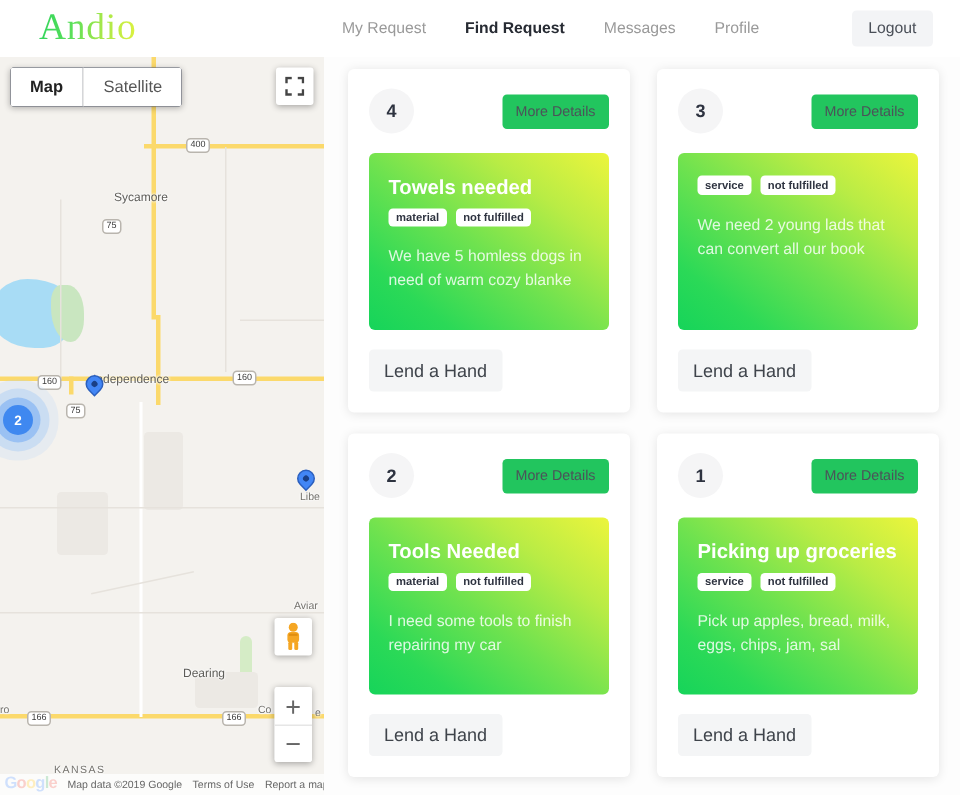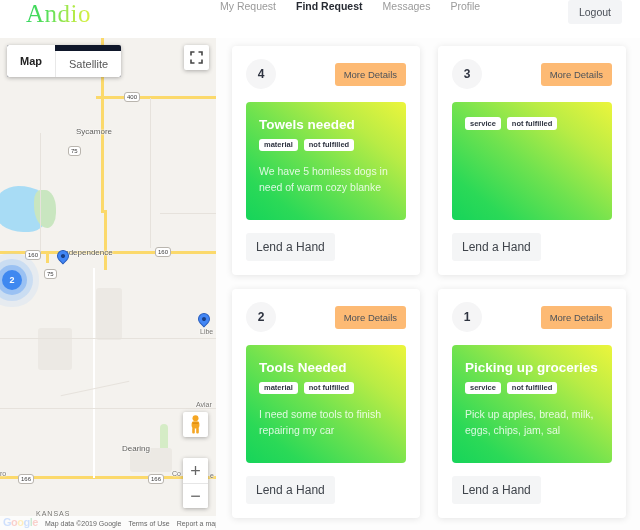--- a/index.html
+++ b/index.html
@@ -7,39 +7,39 @@
     width: 640px; height: 530px;
     font-family: "Liberation Sans", sans-serif;
     background: #ffffff;
     overflow: hidden;
   }
 
   
   .navbar {
     height: 38px; width: 640px;
     background: #ffffff;
-    display: flex; 
+    display: flex; align-items: center;
     position: relative;
   }
   .brand {
     font-family: "Liberation Serif", serif;
     font-size: 25px;
     letter-spacing: .5px;
     margin-left: 26px;
     background: linear-gradient(95deg, #2fd45c 0%, #5ce05a 35%, #a8e84a 65%, #dff23f 100%);
     -webkit-background-clip: text;
     background-clip: text;
     color: transparent;
     -webkit-text-fill-color: transparent;
   }
   .nav-links {
     position: absolute;
-    left: 220px;
+    left: 228px;
     display: flex; align-items: center;
-    gap: 20px;
+    gap: 26px;
   }
   .nav-link {
     font-size: 10.5px;
     color: #9a9a9a;
     white-space: nowrap;
     cursor: pointer;
   }
   .nav-link.active { color: #272b33; font-weight: bold; }
   .logout-btn {
     position: absolute; right: 18px;
@@ -132,21 +132,21 @@
     box-shadow: 0 1px 4px rgba(0,0,0,.3);
     overflow: hidden;
   }
   .map-type-btn {
     font-size: 11px; padding: 7px 13px;
     color: #565656; cursor: pointer;
     background: #fff; border: none;
     font-family: "Liberation Sans", sans-serif;
   }
   .map-type-btn.active { color: #222; font-weight: bold; }
-  .map-type-btn + .map-type-btn { border-left: 1px solid #e8e8e8; margin-top: 6px; }
+  .map-type-btn + .map-type-btn { border-left: 1px solid #e8e8e8; }
 
   .fullscreen-btn {
     position: absolute; top: 7px; right: 7px;
     width: 25px; height: 25px;
     background: #fff;
     box-shadow: 0 1px 4px rgba(0,0,0,.3);
     border-radius: 2px;
     display: flex; align-items: center; justify-content: center;
     cursor: pointer;
   }
@@ -238,21 +238,21 @@
     display: flex; align-items: center; justify-content: space-between;
     margin-bottom: 13px;
   }
   .num-circle {
     width: 30px; height: 30px; border-radius: 50%;
     background: #f5f5f6;
     display: flex; align-items: center; justify-content: center;
     font-size: 12px; font-weight: bold; color: #2e3340;
   }
   .more-details {
-    background: #fdba74; border: none;
+    background: #22c55e; border: none;
     border-radius: 3px;
     padding: 6px 9px;
     font-size: 9.5px; color: #4c5259;
     cursor: pointer;
     font-family: "Liberation Sans", sans-serif;
   }
   .gradient-box {
     border-radius: 4px;
     padding: 15px 13px 8px 13px;
     min-height: 118px;
@@ -414,20 +414,21 @@
     <div class="req-card">
       <div class="card-top">
         <div class="num-circle">3</div>
         <button class="more-details">More Details</button>
       </div>
       <div class="gradient-box">
         <div class="badges">
           <span class="badge">service</span>
           <span class="badge">not fulfilled</span>
         </div>
+        <div class="card-desc">We need 2 young lads that can convert all our book</div>
       </div>
       <button class="lend-btn">Lend a Hand</button>
     </div>
 
     <div class="req-card">
       <div class="card-top">
         <div class="num-circle">2</div>
         <button class="more-details">More Details</button>
       </div>
       <div class="gradient-box">

